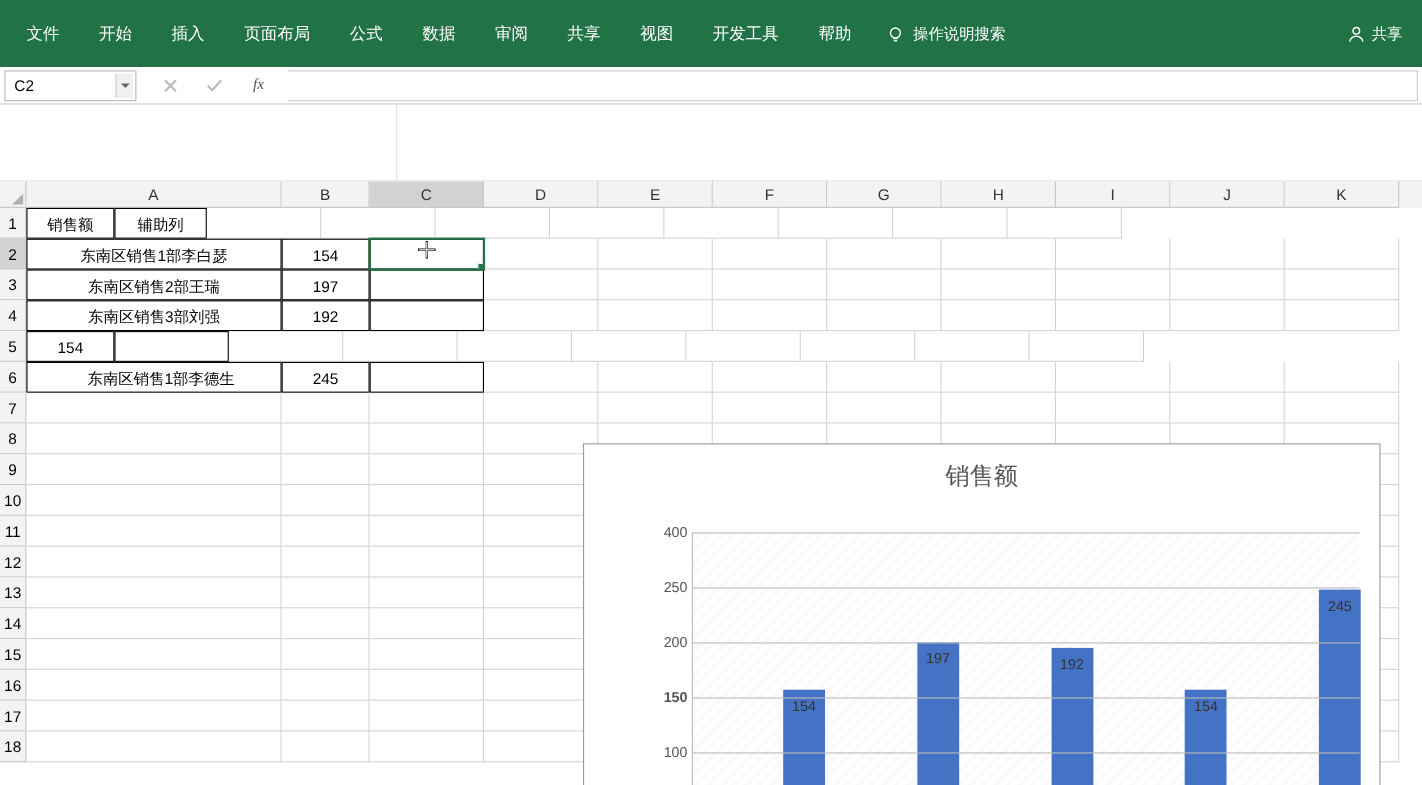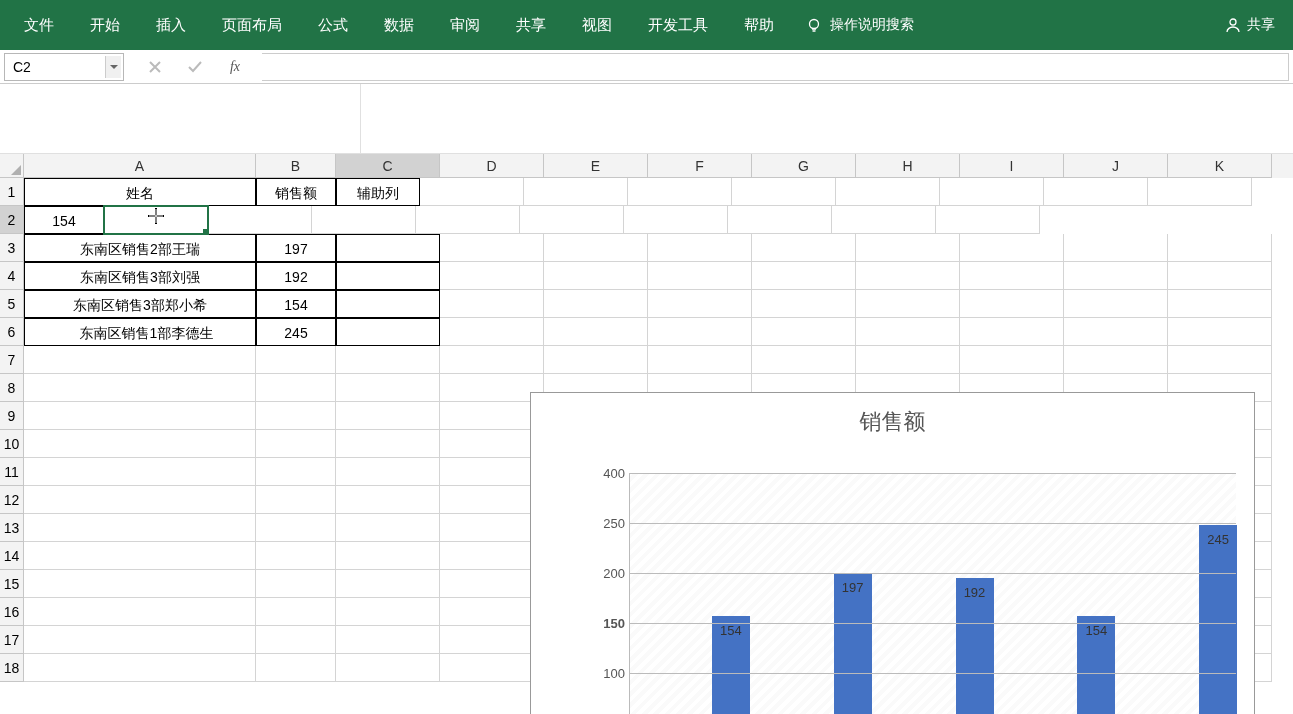--- a/index.html
+++ b/index.html
@@ -1,19 +1,19 @@
 <!DOCTYPE html>
 <html><head>
 <meta charset="utf-8">
 <style>
 * { box-sizing: border-box; margin: 0; padding: 0; }
 body { font-family: "Microsoft YaHei", Arial, sans-serif; font-size: 14px; background: #fff; overflow: hidden; width: 1293px; height: 714px; position: relative; }
 
 
-.ribbon { background: #217346; height: 50px; display: flex; align-items: center; color: #fff; padding: 0 6px; }
+.ribbon { background: #217346; height: 61px; display: flex; align-items: center; color: #fff; padding: 0 6px; }
 .ribbon-tab { padding: 0 18px; height: 50px; display: flex; align-items: center; cursor: pointer; font-size: 15px; }
 .ribbon-spacer { flex: 1; }
 .ribbon-search { display: flex; align-items: center; gap: 8px; padding: 0 14px; }
 .bulb-icon { width: 16px; height: 16px; }
 .share-btn { display: flex; align-items: center; gap: 6px; padding: 0 12px; }
 
 
 .formula-row { height: 34px; display: flex; align-items: center; border-bottom: 1px solid #ccc; background: #fff; }
 .name-box { width: 120px; height: 28px; border: 1px solid #b7b7b7; margin: 0 4px; display: flex; align-items: center; padding: 0 8px; position: relative; }
 .name-box-dd { position: absolute; right: 2px; top: 2px; bottom: 2px; width: 16px; display:flex; align-items:center; justify-content:center; border-left:1px solid #ccc; background:#f0f0f0; }
@@ -108,34 +108,34 @@
 </div>
 
 <div class="grid">
   <div class="col-headers">
     <div class="corner"></div>
     <div id="col-headers" style="display: contents;"><div class="ch" style="width: 232px;">A</div><div class="ch" style="width: 80px;">B</div><div class="ch sel" style="width: 104px;">C</div><div class="ch" style="width: 104px;">D</div><div class="ch" style="width: 104px;">E</div><div class="ch" style="width: 104px;">F</div><div class="ch" style="width: 104px;">G</div><div class="ch" style="width: 104px;">H</div><div class="ch" style="width: 104px;">I</div><div class="ch" style="width: 104px;">J</div><div class="ch" style="width: 104px;">K</div></div>
   </div>
   <div id="rows">
       <div class="row">
         <div class="rh">1</div>
-        <div class="cell bordered" style="width: 232px;"><span>姓名</span></div>
         <div class="cell bordered" style="width: 80px;"><span>销售额</span></div>
         <div class="cell bordered" style="width: 84px;"><span>辅助列</span></div>
         <div class="cell" style="width: 104px;"></div>
         <div class="cell" style="width: 104px;"></div>
         <div class="cell" style="width: 104px;"></div>
         <div class="cell" style="width: 104px;"></div>
         <div class="cell" style="width: 104px;"></div>
         <div class="cell" style="width: 104px;"></div>
         <div class="cell" style="width: 104px;"></div>
         <div class="cell" style="width: 104px;"></div>
       </div>
       <div class="row">
         <div class="rh sel">2</div>
+        <div class="cell bordered" style="width: 232px;"><span>东南区销售1部李白瑟</span></div>
         <div class="cell bordered" style="width: 80px;"><span>154</span></div>
         <div class="cell bordered active" style="width: 104px; position: relative;">
           <span style="position: absolute; left: 50%; top: 50%; transform: translate(-50%, -50%);"><svg width="18" height="18" viewBox="0 0 18 18">
               <path d="M9 1v16M1 9h16" stroke="#000" stroke-width="2"></path>
               <path d="M9 2v14M2 9h14" stroke="#fff" stroke-width="1"></path>
             </svg></span>
         </div>
         <div class="cell" style="width: 104px;"></div>
         <div class="cell" style="width: 104px;"></div>
         <div class="cell" style="width: 104px;"></div>
@@ -168,21 +168,20 @@
         <div class="cell" style="width: 104px;"></div>
         <div class="cell" style="width: 104px;"></div>
         <div class="cell" style="width: 104px;"></div>
         <div class="cell" style="width: 104px;"></div>
         <div class="cell" style="width: 104px;"></div>
         <div class="cell" style="width: 104px;"></div>
         <div class="cell" style="width: 104px;"></div>
       </div>
       <div class="row">
         <div class="rh">5</div>
-        <div class="cell bordered" style="width: 232px;"><span>东南区销售3部郑小希</span></div>
         <div class="cell bordered" style="width: 80px;"><span>154</span></div>
         <div class="cell bordered" style="width: 104px;"></div>
         <div class="cell" style="width: 104px;"></div>
         <div class="cell" style="width: 104px;"></div>
         <div class="cell" style="width: 104px;"></div>
         <div class="cell" style="width: 104px;"></div>
         <div class="cell" style="width: 104px;"></div>
         <div class="cell" style="width: 104px;"></div>
         <div class="cell" style="width: 104px;"></div>
         <div class="cell" style="width: 104px;"></div>

